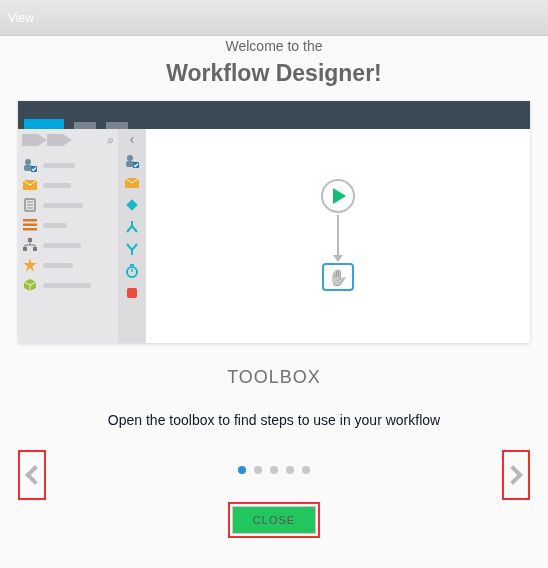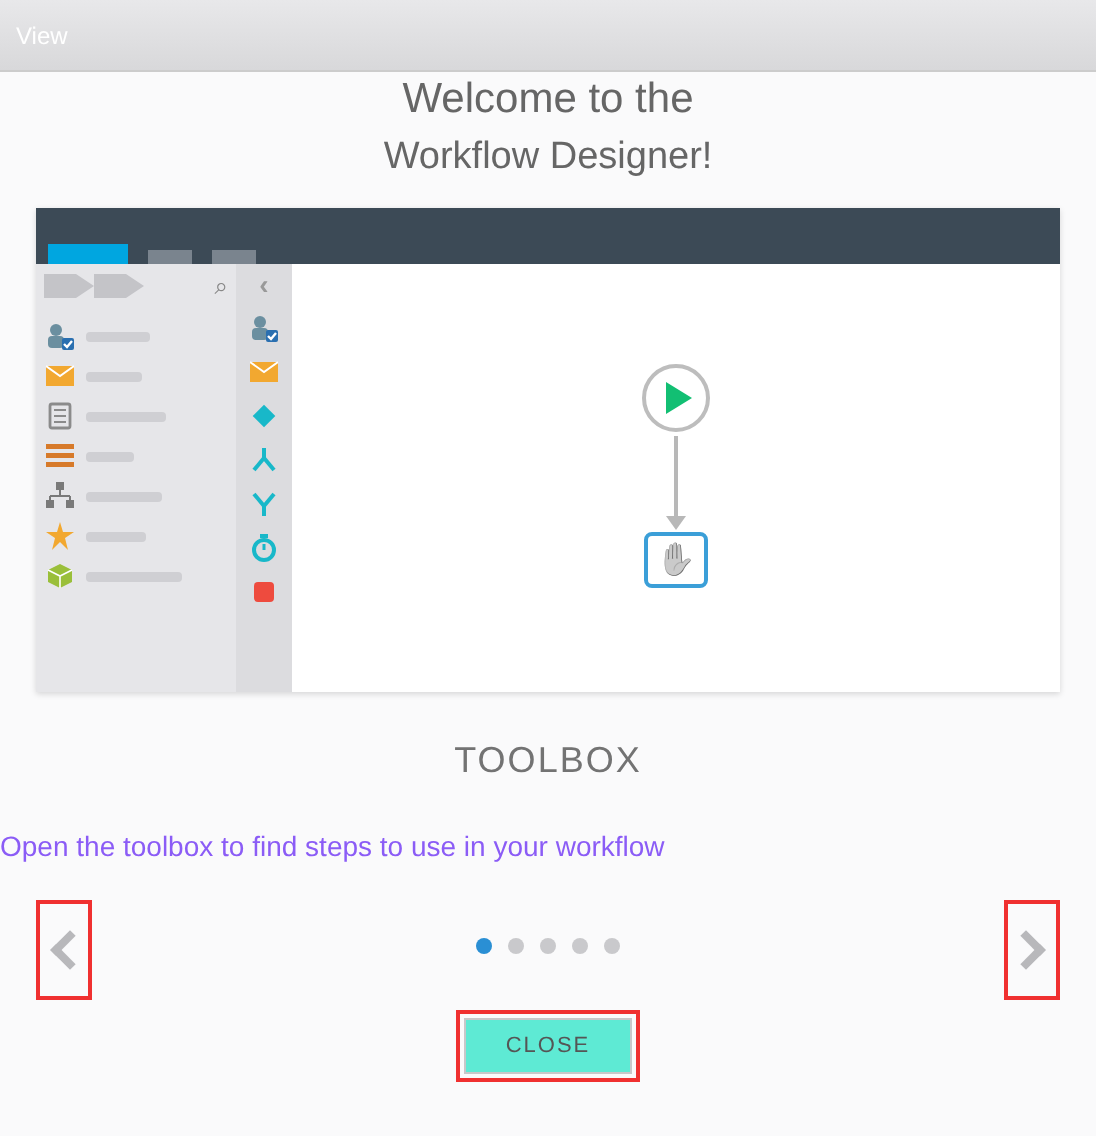--- a/index.html
+++ b/index.html
@@ -1,21 +1,21 @@
 <!DOCTYPE html>
 <html><head>
 <meta charset="utf-8">
 <style>
   * { box-sizing: border-box; margin: 0; padding: 0; }
   html, body { width: 548px; height: 568px; font-family: Arial, sans-serif; background: #fafafb; overflow: hidden; }
   .topbar { height: 36px; background: linear-gradient(#e8e8ea, #d8d8da); display: flex; align-items: center; padding-left: 8px; border-bottom: 1px solid #ccc; }
   .topbar-label { color: #fff; font-size: 12px; }
   .welcome { text-align: center; color: #666; margin-top: 2px; }
-  .welcome-line1 { font-size: 21px; font-weight: 400; }
-  .welcome-line2 { font-size: 19px; font-weight: 400; margin-top: 6px; }
+  .welcome-line1 { font-size: 14px; font-weight: 400; }
+  .welcome-line2 { font-size: 23px; font-weight: 700; margin-top: 6px; }
   .preview-wrap { margin: 14px 18px 0 18px; }
   .preview { width: 100%; height: 242px; background: #fff; box-shadow: 0 1px 3px rgba(0,0,0,0.15); position: relative; overflow: hidden; }
   .pv-header { height: 28px; background: #3c4a56; display: flex; align-items: flex-end; padding-left: 6px; gap: 10px; }
   .pv-tab { width: 40px; height: 10px; background: #00a6e0; margin-bottom: 0; }
   .pv-tab.dim { background: #7a848e; width: 22px; height: 7px; }
   .pv-body { display: flex; height: calc(100% - 28px); }
   .pv-sidebar { width: 100px; background: #e6e6e9; display: flex; flex-direction: column; }
   .pv-search { display: flex; align-items: center; height: 22px; padding: 0 4px; gap: 4px; }
   .pv-ribbon { display: flex; align-items: center; }
   .rib-chunk { width: 16px; height: 12px; background: #c4c4c8; }
@@ -29,32 +29,32 @@
   .pv-tools .chev { color: #999; font-size: 14px; font-weight: bold; }
   .pv-tools .ic { width: 16px; height: 16px; display: flex; align-items: center; justify-content: center; font-size: 12px; }
   .pv-canvas { flex: 1; background: #fff; position: relative; }
   .play-circle { position: absolute; top: 50px; left: 50%; transform: translateX(-50%); width: 34px; height: 34px; border: 2px solid #bdbdbd; border-radius: 50%; display: flex; align-items: center; justify-content: center; }
   .play-tri { width: 0; height: 0; border-top: 8px solid transparent; border-bottom: 8px solid transparent; border-left: 13px solid #12bf73; margin-left: 3px; }
   .drop-line { position: absolute; top: 86px; left: 50%; transform: translateX(-50%); width: 2px; height: 42px; background: #b8b8b8; }
   .drop-arrowhead { position: absolute; top: 126px; left: 50%; transform: translateX(-50%); width: 0; height: 0; border-left: 5px solid transparent; border-right: 5px solid transparent; border-top: 7px solid #b8b8b8; }
   .target { position: absolute; top: 134px; left: 50%; transform: translateX(-50%); width: 32px; height: 28px; border: 2px solid #3b9fd8; border-radius: 4px; display: flex; align-items: center; justify-content: center; background: #fff; }
   .hand { font-size: 16px; filter: grayscale(100%); }
   .section-title { text-align: center; margin-top: 24px; font-size: 18px; letter-spacing: 1px; color: #737373; font-weight: 400; }
-  .section-desc { margin-top: 24px; font-size: 14px; color: #8b5cf6; }
+  .section-desc { text-align: center; margin-top: 24px; font-size: 14px; color: #0f172a; }
   .dots { display: flex; justify-content: center; gap: 8px; margin-top: 38px; }
   .dot { width: 8px; height: 8px; border-radius: 50%; background: #c9c9cc; }
   .dot.active { background: #2a8fd4; }
   .nav-arrow { position: absolute; width: 28px; height: 50px; display: flex; align-items: center; justify-content: center; cursor: pointer; border: 2px solid #f03030; }
   .nav-arrow.left { left: 18px; top: 450px; }
   .nav-arrow.right { right: 18px; top: 450px; }
   .chevron-lg { display: inline-block; width: 14px; height: 14px; border-left: 4px solid #b8b8bb; border-bottom: 4px solid #b8b8bb; }
   .nav-arrow.left .chevron-lg { transform: rotate(45deg); margin-left: 6px; }
   .nav-arrow.right .chevron-lg { transform: rotate(-135deg); margin-right: 6px; }
   .close-wrap { display: flex; justify-content: center; margin-top: 32px; }
-  .close-btn { padding: 7px 20px; background: #5eead4; border: 1px solid #c8c8ca; color: #555; font-size: 11px; letter-spacing: 1px; cursor: pointer; outline: 2px solid #f03030; outline-offset: 2px; }
+  .close-btn { padding: 7px 20px; background: #22c55e; border: 1px solid #c8c8ca; color: #555; font-size: 11px; letter-spacing: 1px; cursor: pointer; outline: 2px solid #f03030; outline-offset: 2px; }
 </style>
 </head>
 <body>
 
 <div class="topbar">
   <span class="topbar-label">View</span>
 </div>
 
 <div class="welcome">
   <div class="welcome-line1">Welcome to the</div>

